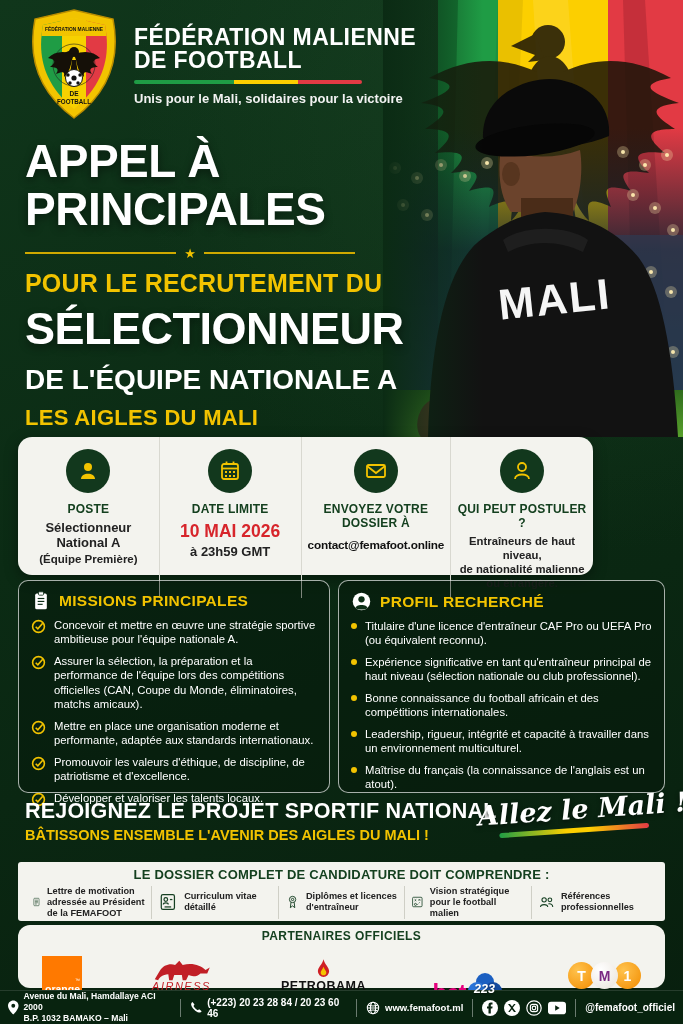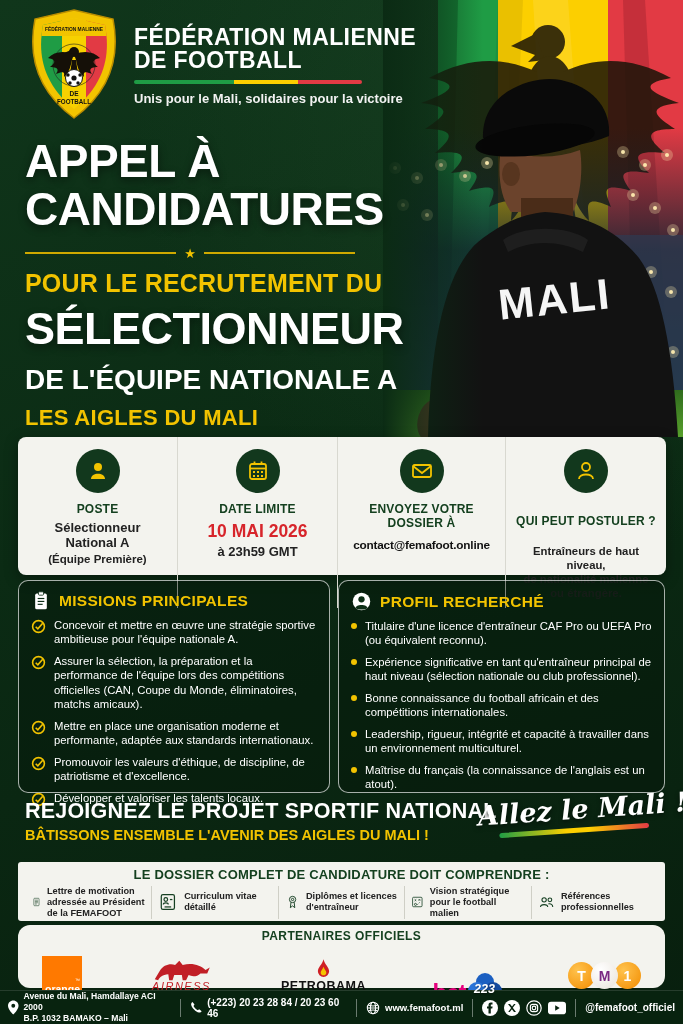--- a/index.html
+++ b/index.html
@@ -24,24 +24,24 @@
   .hero{left:25px;top:138px;width:440px;}
   .h1{font-size:46px;font-weight:800;line-height:1.04;letter-spacing:-.5px;text-shadow:0 3px 8px rgba(0,0,0,.45);}
   .stardiv{display:flex;align-items:center;width:330px;margin:13px 0 9px 0;}
   .stardiv .ln{flex:1;height:2px;background:#cfa900;}
   .stardiv .st{color:#f2c300;font-size:13px;padding:0 8px;line-height:1;}
   .kicker{font-size:25px;font-weight:800;color:#f2c300;letter-spacing:.2px;}
   .role{font-size:45px;font-weight:800;letter-spacing:-.5px;margin-top:5px;text-shadow:0 3px 8px rgba(0,0,0,.45);}
   .teamline{font-size:28px;font-weight:800;margin-top:9px;}
   .teamname{font-size:22px;font-weight:800;color:#f2c300;margin-top:9px;letter-spacing:.3px;}
   
-  .infocard{left:18px;top:437px;width:648px;height:138px;background:#f3f3ee;border-radius:8px;
+  .infocard{left:18px;top:437px;width:575px;height:138px;background:#f3f3ee;border-radius:14px;
     display:grid;grid-template-columns:1fr 1fr 1.05fr 1fr;box-shadow:0 4px 14px rgba(0,0,0,.35);}
   .icol{display:flex;flex-direction:column;align-items:center;text-align:center;padding:12px 6px 8px 6px;border-right:1px solid #d8d8d0;}
-  .icol:last-child{border-right:none;gap:12px;}
+  .icol:last-child{border-right:none;}
   .icircle{width:44px;height:44px;border-radius:50%;background:#12381d;display:flex;align-items:center;justify-content:center;}
   .ititle{margin-top:9px;font-size:12px;font-weight:800;color:#14401f;letter-spacing:.2px;}
   .itext{margin-top:4px;font-size:13px;font-weight:700;color:#222;line-height:1.18;}
   .itext .small{font-size:11.5px;}
   .idate{margin-top:5px;font-size:17.5px;font-weight:800;color:#d7252b;}
   .itime{margin-top:2px;font-size:13px;font-weight:700;color:#222;}
   .iemail{margin-top:8px;font-size:11.8px;font-weight:800;color:#111;letter-spacing:-.2px;}
   .ismall{margin-top:4px;font-size:11.3px;font-weight:600;color:#222;line-height:1.25;}
   
   .panel{top:580px;height:213px;border:1.5px solid rgba(255,255,255,.65);border-radius:10px;
@@ -246,21 +246,21 @@
 
   <div class="abs org">
     <div class="org-l">FÉDÉRATION MALIENNE</div>
     <div class="org-l">DE FOOTBALL</div>
     <div class="tricolor"></div>
     <div class="tagline">Unis pour le Mali, solidaires pour la victoire</div>
   </div>
 
   <div class="abs hero">
     <div class="h1">APPEL À</div>
-    <div class="h1">CANDIDATURES</div>
+    <div class="h1">PRINCIPALES</div>
     <div class="stardiv">
       <span class="ln"></span>
         <span class="st">★</span>
         <span class="ln"></span>
     </div>
     <div class="kicker">POUR LE RECRUTEMENT DU</div>
     <div class="role">SÉLECTIONNEUR</div>
     <div class="teamline">DE L'ÉQUIPE NATIONALE A</div>
     <div class="teamname">LES AIGLES DU MALI</div>
   </div>

